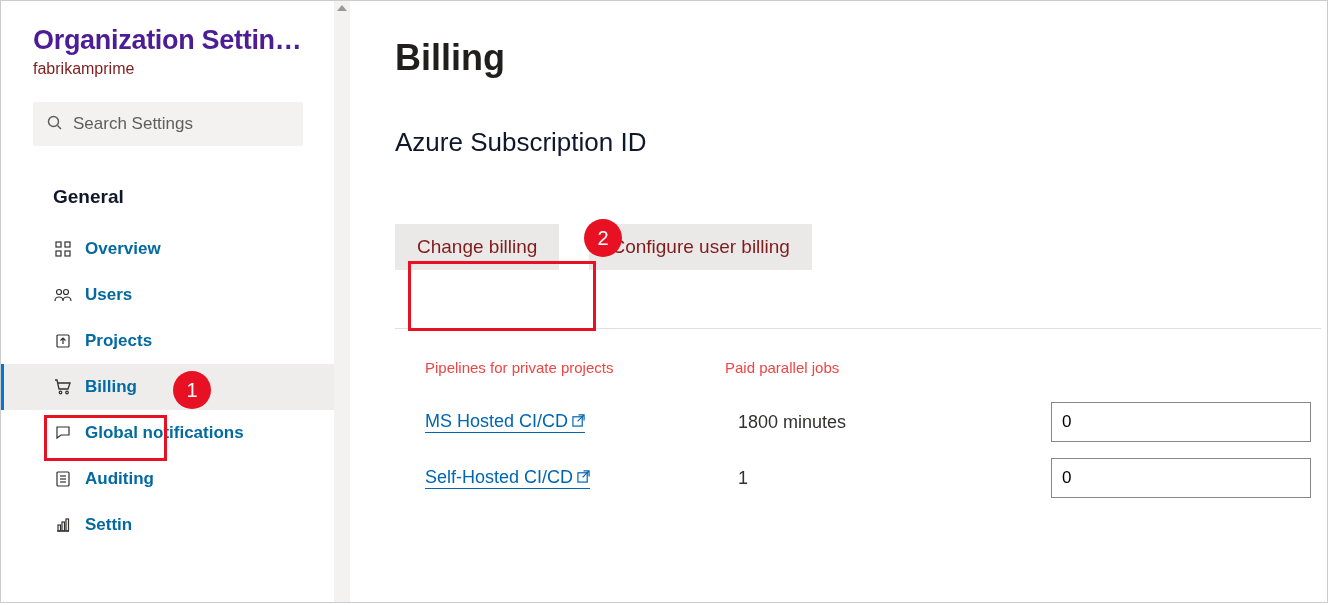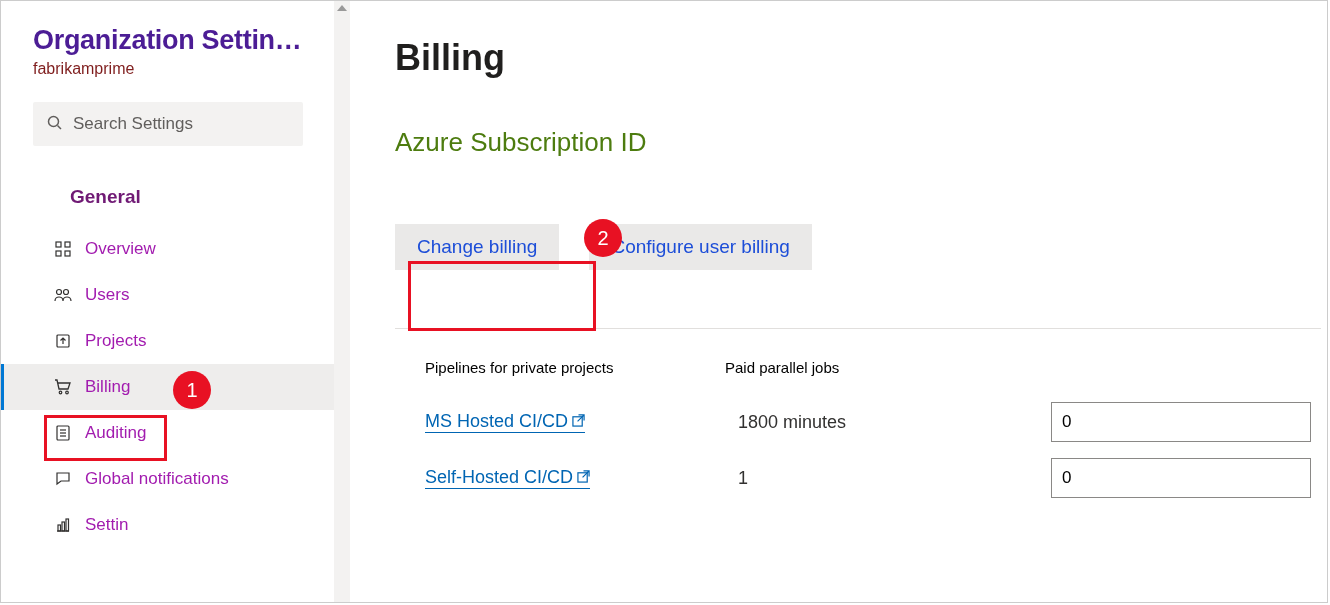--- a/index.html
+++ b/index.html
@@ -61,39 +61,40 @@
     font-size: 17px;
     color: #605e5c;
     margin-left: 10px;
     outline: none;
     width: 100%;
   }
   .search-input::placeholder { color: #605e5c; }
   .section-label {
     font-size: 19px;
     font-weight: 600;
-    color: #701a75;
+    color: #0f172a;
     margin-top: 40px;
-    margin-left: 37px;
+    margin-left: 20px;
   }
   .nav {
     margin-top: 18px;
   }
   .nav-item {
     display: flex;
     align-items: center;
     height: 46px;
     padding-left: 20px;
     cursor: pointer;
     font-size: 17px;
-    color: #a21caf;
+    color: #0369a1;
     position: relative;
     margin-left: -32px;
     padding-left: 52px;
     width: calc(100% + 48px);
+    font-weight: bold;
   }
   .nav-item .icon-wrap {
     width: 20px;
     display: inline-flex;
     justify-content: center;
     margin-right: 12px;
   }
   .nav-item.selected {
     background: #eeedec;
   }
@@ -132,54 +133,54 @@
     position: relative;
   }
   .page-title {
     font-size: 36px;
     font-weight: 700;
     color: #201f1e;
   }
   .sub-heading {
     font-size: 26px;
     font-weight: 400;
-    color: #4d7c0f;
+    color: #0f172a;
     margin-top: 48px;
   }
   .button-row {
     margin-top: 66px;
     display: flex;
     gap: 30px;
     align-items: center;
   }
   .btn {
     background: #eae9e8;
     border: none;
     font-size: 19px;
-    color: #1d4ed8;
+    color: #7f1d1d;
     padding: 12px 22px;
     cursor: pointer;
     font-family: inherit;
   }
   .divider {
     border: none;
     border-top: 1px solid #e1dfdd;
     margin-top: 58px;
     width: 100%;
   }
   .table-wrap {
     margin-top: 30px;
     padding-left: 30px;
     padding-right: 10px;
   }
   .table-head {
     display: grid;
     grid-template-columns: 300px 300px 1fr;
     font-size: 15px;
-    color: #000000;
+    color: #ef4444;
     margin-bottom: 18px;
   }
   .table-row {
     display: grid;
     grid-template-columns: 300px 300px 1fr;
     align-items: center;
     height: 56px;
     font-size: 18px;
     gap: 13px;
   }
@@ -283,35 +284,35 @@
               <path d="M1 1h2l2 9h9l2-6H4" fill="none" stroke="#323130" stroke-width="1.3"></path>
               <circle cx="6.5" cy="13.5" r="1.3" fill="none" stroke="#323130" stroke-width="1.2"></circle>
               <circle cx="13" cy="13.5" r="1.3" fill="none" stroke="#323130" stroke-width="1.2"></circle>
             </svg>
         </span>
         <span>Billing</span>
       </div>
       <div class="nav-item">
         <span class="icon-wrap">
           <svg width="16" height="16" viewBox="0 0 16 16">
+              <path d="M2 2h12v8H6l-4 3V2z" fill="none" stroke="#323130" stroke-width="1.2"></path>
+            </svg>
+        </span>
+        <span>Global notifications</span>
+      </div>
+      <div class="nav-item">
+        <span class="icon-wrap">
+          <svg width="16" height="16" viewBox="0 0 16 16">
               <rect x="2" y="1" width="12" height="14" rx="1" fill="none" stroke="#323130" stroke-width="1.2"></rect>
               <line x1="5" y1="5" x2="11" y2="5" stroke="#323130" stroke-width="1.2"></line>
               <line x1="5" y1="8" x2="11" y2="8" stroke="#323130" stroke-width="1.2"></line>
               <line x1="5" y1="11" x2="11" y2="11" stroke="#323130" stroke-width="1.2"></line>
             </svg>
         </span>
         <span>Auditing</span>
-      </div>
-      <div class="nav-item">
-        <span class="icon-wrap">
-          <svg width="16" height="16" viewBox="0 0 16 16">
-              <path d="M2 2h12v8H6l-4 3V2z" fill="none" stroke="#323130" stroke-width="1.2"></path>
-            </svg>
-        </span>
-        <span>Global notifications</span>
       </div>
       <div class="nav-item">
         <span class="icon-wrap">
           <svg width="16" height="16" viewBox="0 0 16 16">
               <line x1="2" y1="14" x2="14" y2="14" stroke="#323130" stroke-width="1.2"></line>
               <rect x="3" y="8" width="2.5" height="6" fill="none" stroke="#323130" stroke-width="1.2"></rect>
               <rect x="7" y="5" width="2.5" height="9" fill="none" stroke="#323130" stroke-width="1.2"></rect>
               <rect x="11" y="2" width="2.5" height="12" fill="none" stroke="#323130" stroke-width="1.2"></rect>
             </svg>
         </span>

